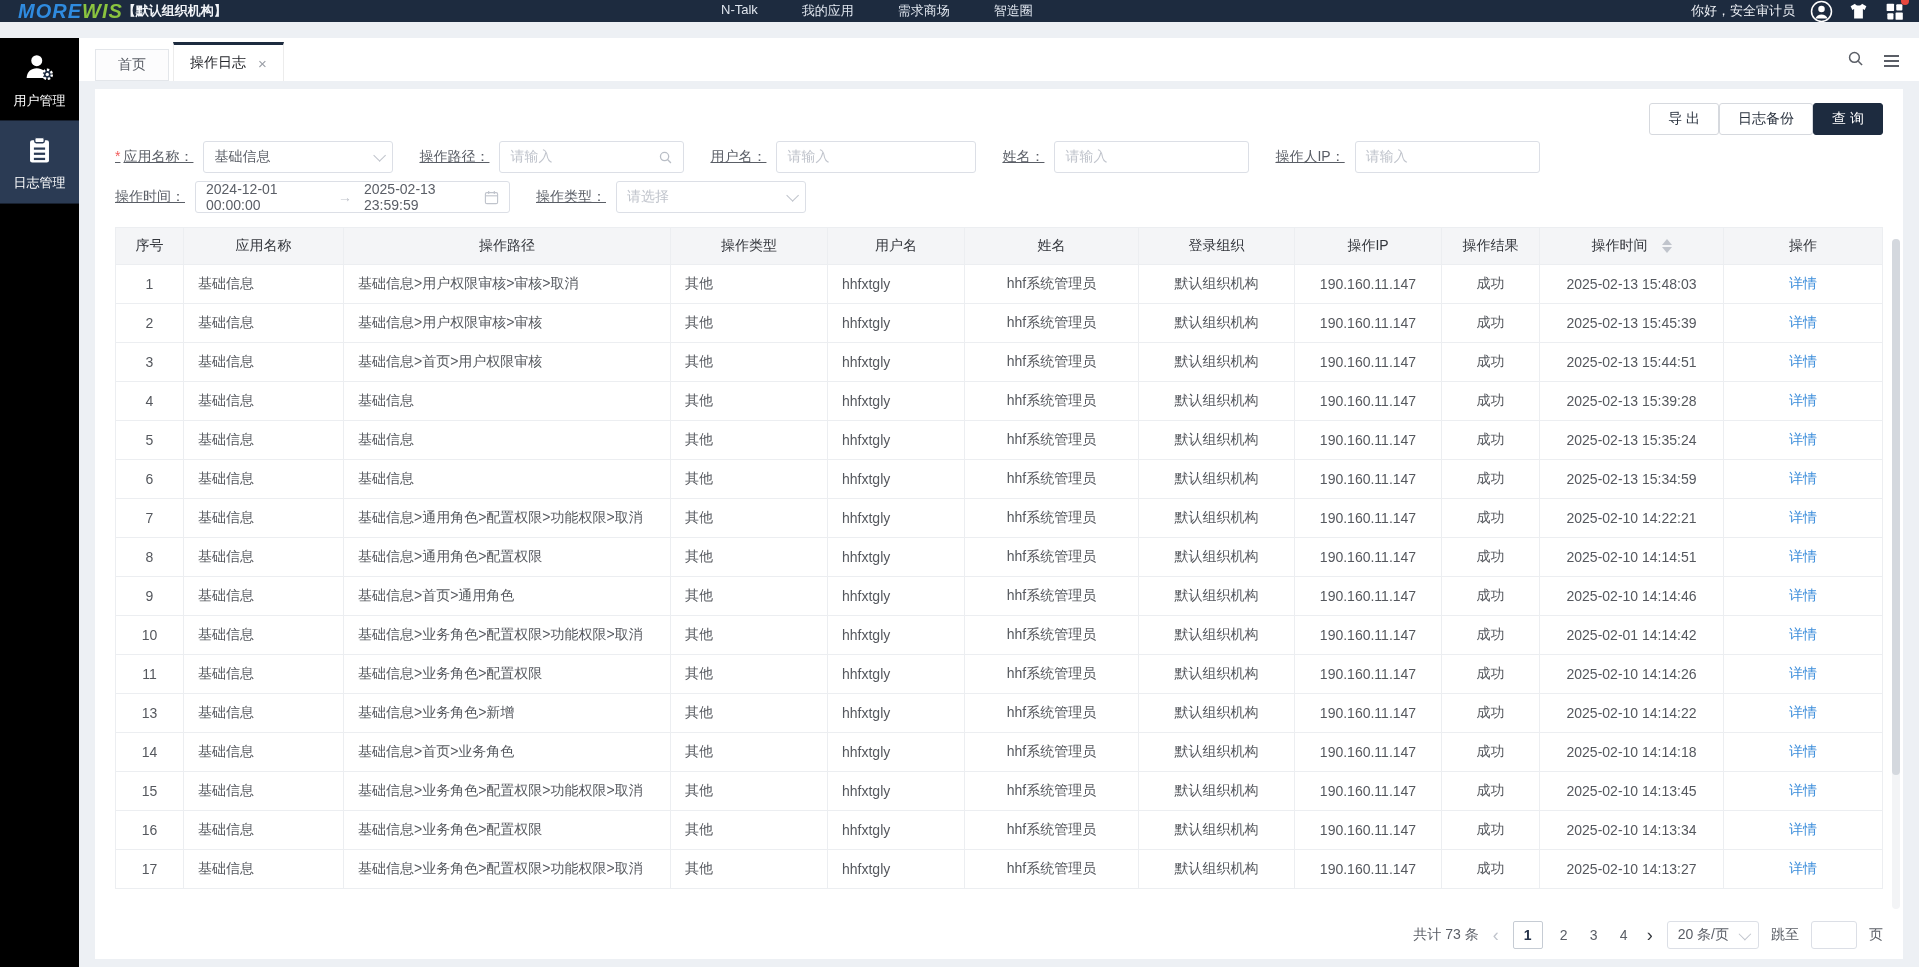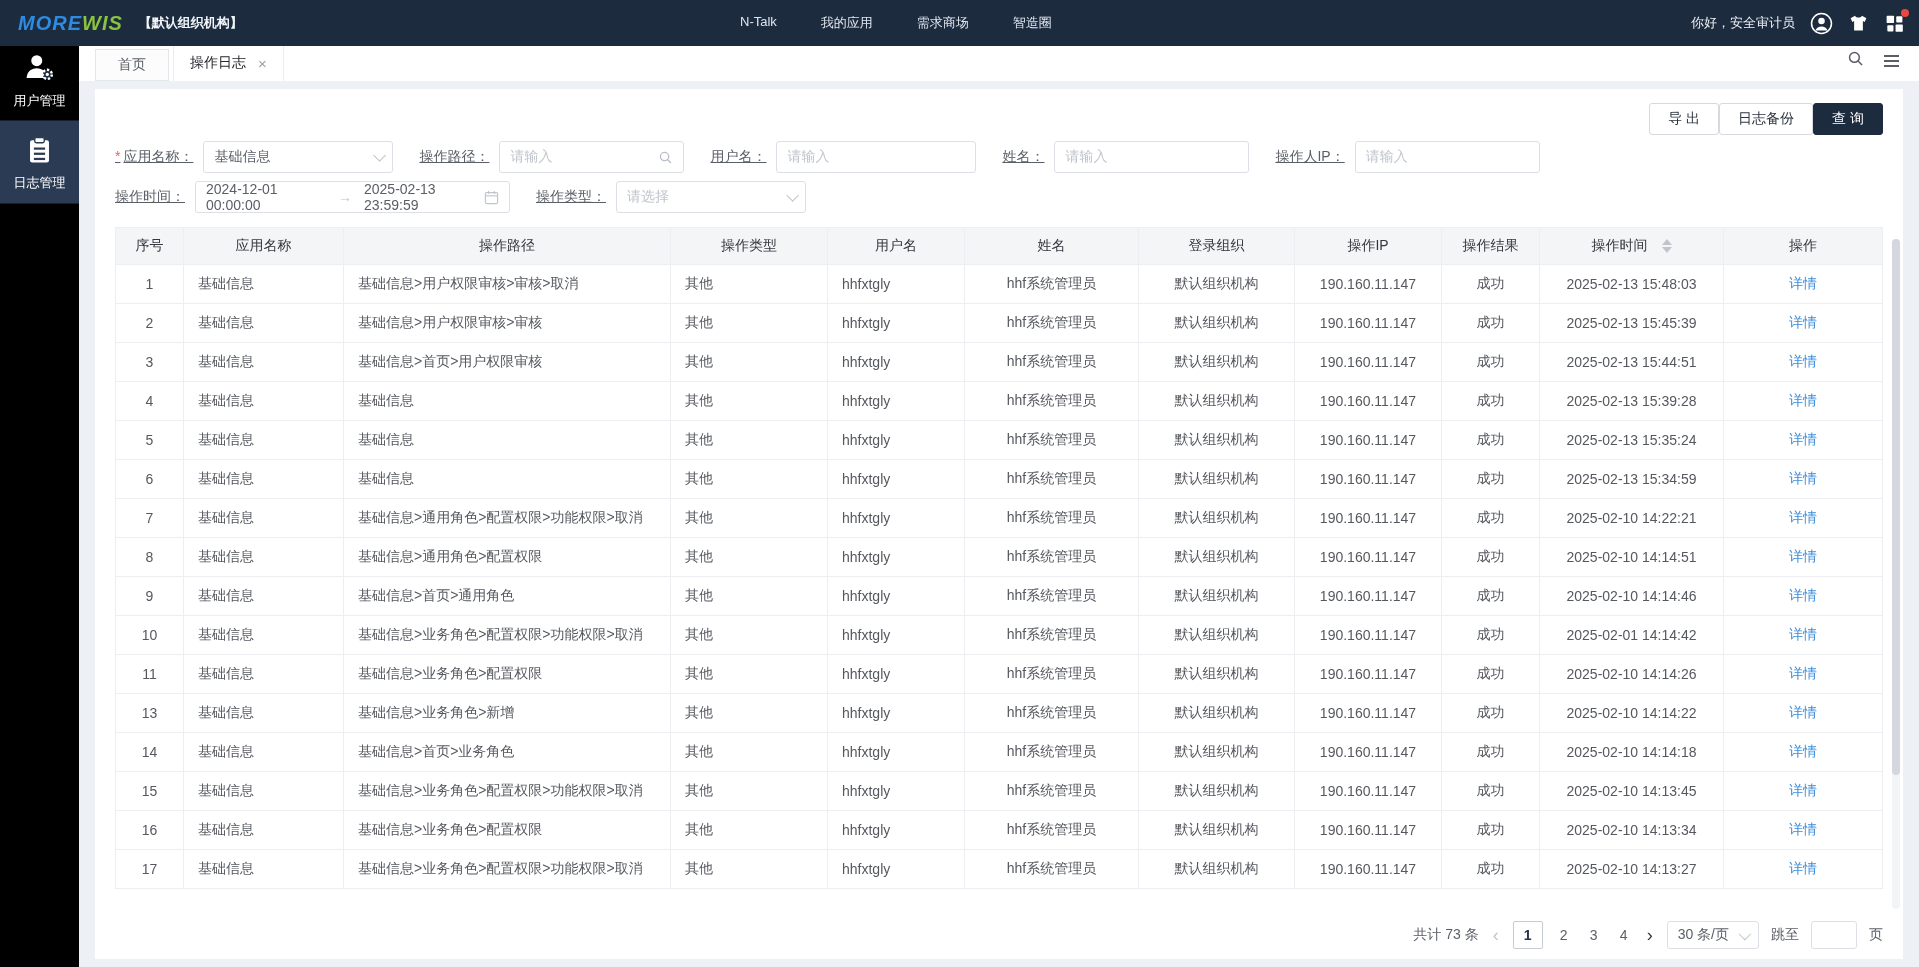--- a/index.html
+++ b/index.html
@@ -1,26 +1,26 @@
 <!DOCTYPE html>
 <html><head>
 <meta charset="utf-8">
 <style>
   * { margin:0; padding:0; box-sizing:border-box; }
   html,body { width:1919px; height:967px; overflow:hidden;
     font-family:"Liberation Sans","DejaVu Sans",sans-serif; background:#edf0f4; }
 
   
-  .topbar{position:absolute;top:0;left:0;width:1919px;height:46px;background:#1d2b3f;
+  .topbar{position:absolute;top:0;left:0;width:1919px;height:22px;background:#1d2b3f;
     display:flex;align-items:center;color:#fff;z-index:30;}
   .logo{margin-left:18px;font-size:20px;font-weight:bold;font-style:italic;letter-spacing:1px;display:flex;align-items:center;}
   .logo .p1{color:#2f8be0;}
   .logo .p2{color:#8ac43f;}
-  .org-name{margin-left:16px;font-size:13px;font-weight:bold;color:#f2f5f9;}
-  .topbar-nav{position:absolute;left:740px;display:flex;gap:44px;}
+  .org-name{font-size:13px;font-weight:bold;color:#f2f5f9;}
+  .topbar-nav{position:absolute;left:721px;display:flex;gap:44px;}
   .topbar-nav .nav-item{font-size:13px;color:#dfe5ee;cursor:pointer;white-space:nowrap;}
   .topbar-right{position:absolute;right:14px;display:flex;align-items:center;gap:15px;}
   .greeting{font-size:13px;color:#eef1f6;white-space:nowrap;}
   .tb-icon{position:relative;display:flex;align-items:center;cursor:pointer;}
   .red-dot{position:absolute;top:-4px;right:-4px;width:8px;height:8px;border-radius:50%;background:#e8483f;}
 
   
   .sidebar{position:absolute;top:38px;left:0;width:79px;height:929px;background:#000000;z-index:20;}
   .side-item{display:flex;flex-direction:column;align-items:center;justify-content:center;
     height:83px;gap:7px;color:#fff;font-size:13px;cursor:pointer;border-bottom:1px solid #17202f;}
@@ -516,21 +516,21 @@
 
     <div class="pager">
       <span>共计 73 条</span>
       <span class="pg-chev disabled">‹</span>
       <span class="pg-num current">1</span>
       <span class="pg-num">2</span>
       <span class="pg-num">3</span>
       <span class="pg-num">4</span>
       <span class="pg-chev enabled">›</span>
       <span class="pg-size">
-        <span>30 条/页</span>
+        <span>20 条/页</span>
         <span class="chev"></span>
       </span>
       <span>跳至</span>
       <span class="pg-jump-input"></span>
       <span>页</span>
     </div>
 
     <div class="vscroll">
       <div class="vscroll-thumb"></div>
     </div>

